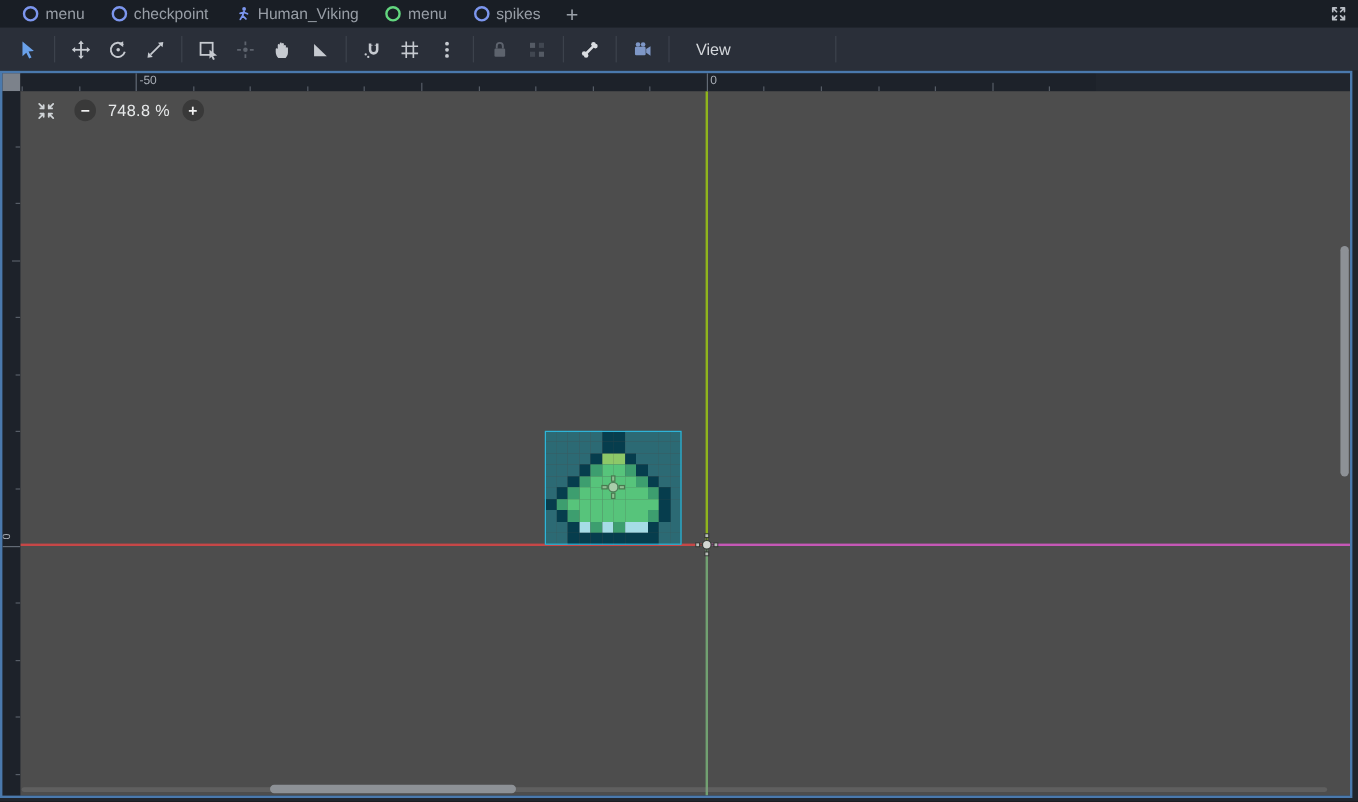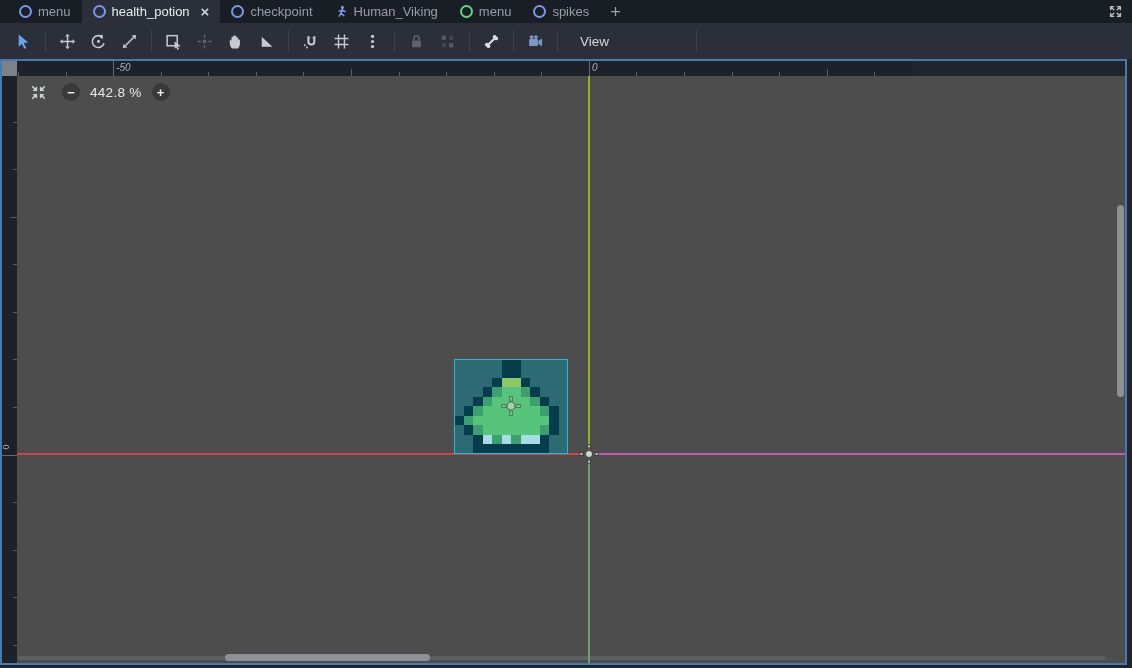--- a/index.html
+++ b/index.html
@@ -26,21 +26,21 @@
   .tbtn.active-tool{color:#6aa1ea;}
   .tbtn.disabled{color:#5d636d;}
   .tbtn.camera{color:#7e97c7;}
   .tsep{width:1px;height:22px;background:#3c424c;margin:0 5px;flex:0 0 auto;}
   .view-btn{color:#d4d7db;font-size:13.5px;padding:0 15px;}
   
   .panel{position:absolute;left:0;top:59px;width:1132px;height:609px;background:#20252d;}
   .focus-border{position:absolute;left:0;top:0;width:1127px;height:606px;
     border:2px solid #4a79ad;box-sizing:border-box;pointer-events:none;z-index:40;}
   .ruler-corner{position:absolute;left:2px;top:2px;width:15px;height:15px;background:#7c828b;}
-  .ruler-top{position:absolute;left:17px;top:2px;width:896px;height:15px;background:#1d222a;overflow:hidden;font-style:italic;}
+  .ruler-top{position:absolute;left:17px;top:2px;width:896px;height:15px;background:#1d222a;overflow:hidden;}
   .ruler-top .tick{position:absolute;bottom:0;width:1px;height:4px;background:#565d67;}
   .ruler-top .tick.mid{height:7px;}
   .ruler-top .tick.full{height:15px;background:#626a75;}
   .ruler-top .rlabel{position:absolute;top:1px;font-size:10px;color:#a9aeb6;}
   .ruler-left{position:absolute;left:2px;top:17px;width:15px;height:587px;background:#1d222a;overflow:hidden;}
   .ruler-left .tick{position:absolute;right:0;height:1px;width:4px;background:#565d67;}
   .ruler-left .tick.mid{width:7px;}
   .ruler-left .tick.full{width:15px;background:#626a75;}
   .ruler-left .rlabel{position:absolute;left:1px;font-size:9px;color:#a9aeb6;
     transform:rotate(-90deg);transform-origin:center;}
@@ -70,25 +70,20 @@
 </style>
 </head>
 <body>
 
 <div class="window">
 
   <div class="tabbar">
     <div class="tab">
       <span class="node-ring"></span>
       <span>menu</span>
-    </div>
-    <div class="tab active">
-      <span class="node-ring"></span>
-      <span>health_potion</span>
-      <span class="tab-close">×</span>
     </div>
     <div class="tab">
       <span class="node-ring"></span>
       <span>checkpoint</span>
     </div>
     <div class="tab">
       <span style="display:flex;">
         <svg width="13" height="13" viewBox="0 0 14 14" fill="none" stroke="#7c96ee" stroke-width="1.6" stroke-linecap="round">
           <circle cx="8" cy="2.6" r="1.7" fill="#7c96ee" stroke="none"></circle>
           <path d="M8 4.6 L6.6 8.6 M7.6 5.6 L11 7 M7.6 5.6 L4.4 6.6 M6.6 8.6 L9.6 11.6 M6.6 8.6 L4.6 12"></path>
@@ -426,21 +421,21 @@
       <div class="zoom-widget">
         <span class="zw-icon">
           <svg width="17" height="17" viewBox="0 0 16 16" fill="none" stroke="currentColor" stroke-width="1.4" stroke-linecap="round" stroke-linejoin="round">
             <path d="M2.5 2.5 L6 6 M6 3.4 V6 H3.4"></path>
             <path d="M13.5 2.5 L10 6 M10 3.4 V6 H12.6"></path>
             <path d="M2.5 13.5 L6 10 M3.4 10 H6 V12.6"></path>
             <path d="M13.5 13.5 L10 10 M12.6 10 H10 V12.6"></path>
           </svg>
         </span>
         <span class="zw-btn zw-minus">−</span>
-        <span class="zw-label">442.8 %</span>
+        <span class="zw-label">748.8 %</span>
         <span class="zw-btn">+</span>
       </div>
 
       <div class="hscroll-track"></div>
       <div class="hscroll-thumb"></div>
       <div class="vscroll-thumb"></div>
     </div>
 
     <div class="edge-right"></div>
     <div class="edge-bottom"></div>

